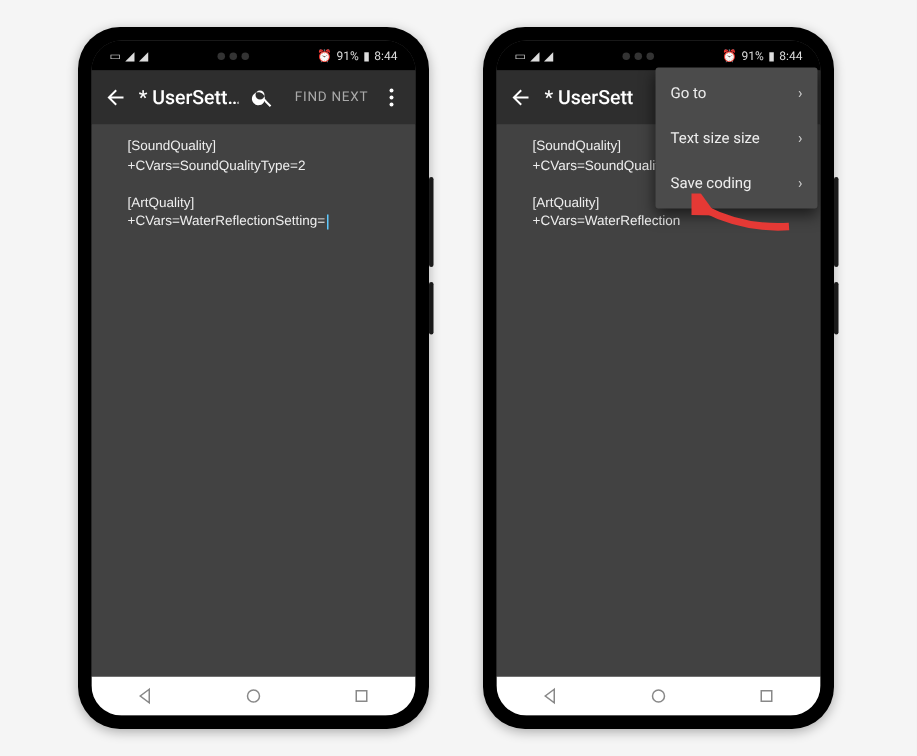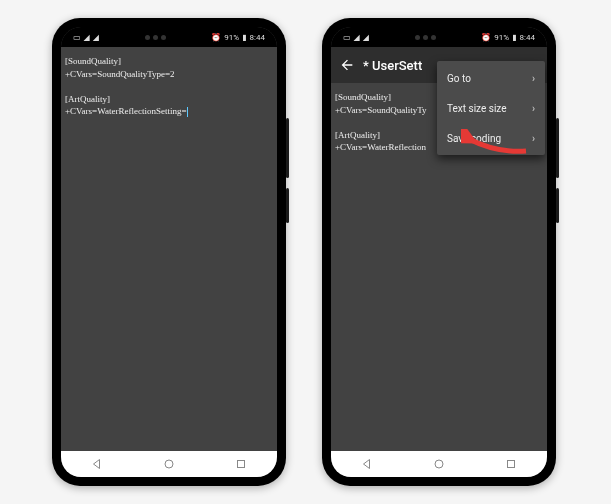--- a/index.html
+++ b/index.html
@@ -78,25 +78,25 @@
     overflow: hidden;
     flex: 0 1 auto;
     max-width: 88px;
   }
   .appbar .spacer { flex:1; }
   .appbar .icon-btn { width:20px; height:20px; display:flex; align-items:center; justify-content:center; cursor:pointer; }
   .appbar .findnext { font-size: 9px; color: #aaa; letter-spacing: 0.5px; white-space:nowrap; }
   .editor {
     flex: 1;
     background: #424242;
-    padding: 8px 4px;
+    padding: 8px 24px;
     font-size: 9px;
     color: #eee;
     line-height: 1.4;
-    font-family: Liberation Serif, serif;
+    font-family: Liberation Sans, sans-serif;
     white-space: pre-wrap;
     overflow: hidden;
     position: relative;
   }
   .cursor {
     display:inline-block;
     width:1px;
     height:10px;
     background:#5dc9ff;
     vertical-align: middle;
@@ -116,21 +116,20 @@
   .menu {
     position: absolute;
     top: 18px;
     right: 2px;
     width: 108px;
     background: #4b4b4b;
     border-radius: 2px;
     box-shadow: 0 4px 10px rgba(0,0,0,0.6);
     z-index: 10;
     padding: 2px 0;
-    margin-top: 16px;
   }
   .menu .item {
     height: 30px;
     display:flex;
     align-items:center;
     justify-content: space-between;
     padding: 0 10px;
     font-size: 10px;
     color: #eee;
     cursor:pointer;
@@ -165,20 +164,42 @@
           <div class="dot"></div>
         </div>
         <div class="status-right">
           <span>⏰</span>
           <span>91%</span>
           <span>▮</span>
           <span>8:44</span>
         </div>
       </div>
 
+      <div class="appbar">
+        <div class="icon-btn">
+          <svg width="16" height="16" viewBox="0 0 24 24">
+              <path fill="#fff" d="M20 11H7.8l5.6-5.6L12 4l-8 8 8 8 1.4-1.4L7.8 13H20z"></path>
+            </svg>
+        </div>
+        <div class="title">* UserSett…</div>
+        <div class="icon-btn">
+          <svg width="16" height="16" viewBox="0 0 24 24">
+              <path fill="#fff" d="M15.5 14h-.8l-.3-.3A6.5 6.5 0 1 0 14 15.5l.3.3v.8l5 5 1.5-1.5-5-5zm-6 0A4.5 4.5 0 1 1 14 9.5 4.5 4.5 0 0 1 9.5 14z"></path>
+            </svg>
+        </div>
+        <div class="spacer"></div>
+        <div class="findnext">FIND NEXT</div>
+        <div class="icon-btn">
+          <svg width="16" height="16" viewBox="0 0 24 24">
+              <circle fill="#fff" cx="12" cy="5" r="2"></circle>
+              <circle fill="#fff" cx="12" cy="12" r="2"></circle>
+              <circle fill="#fff" cx="12" cy="19" r="2"></circle>
+            </svg>
+        </div>
+      </div>
 
       <div class="editor"><span>[SoundQuality]
 +CVars=SoundQualityType=2
 
 [ArtQuality]
 +CVars=WaterReflectionSetting=</span><span class="cursor"></span></div>
 
       <div class="navbar">
         <div class="nav-icon">
           <svg width="12" height="12" viewBox="0 0 24 24">

